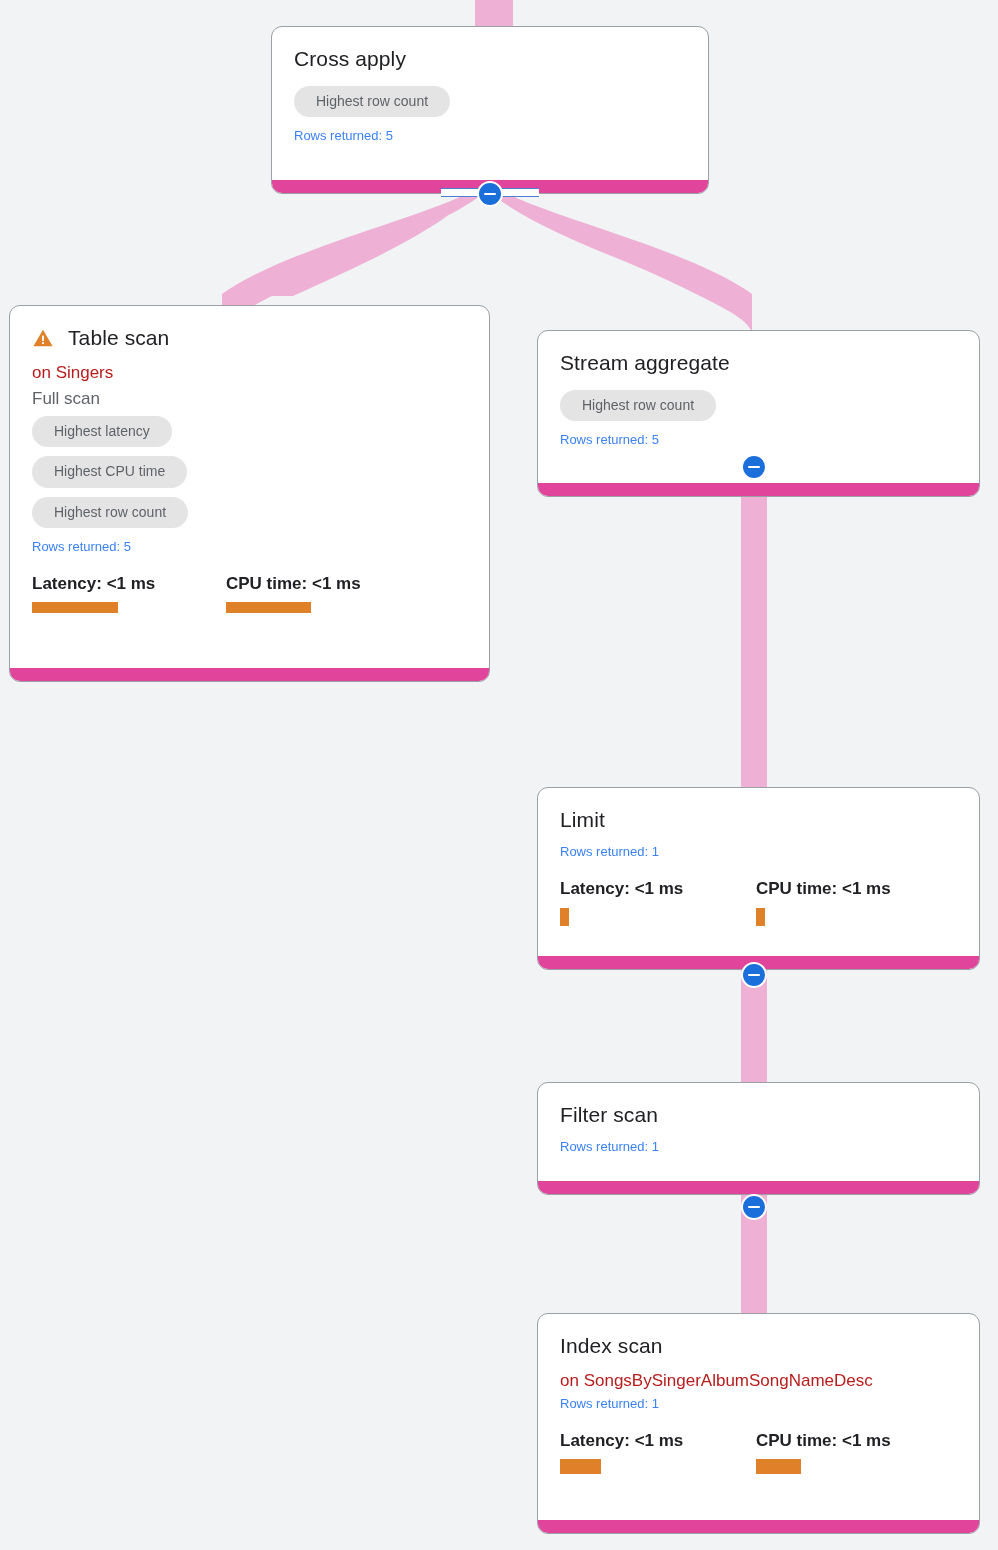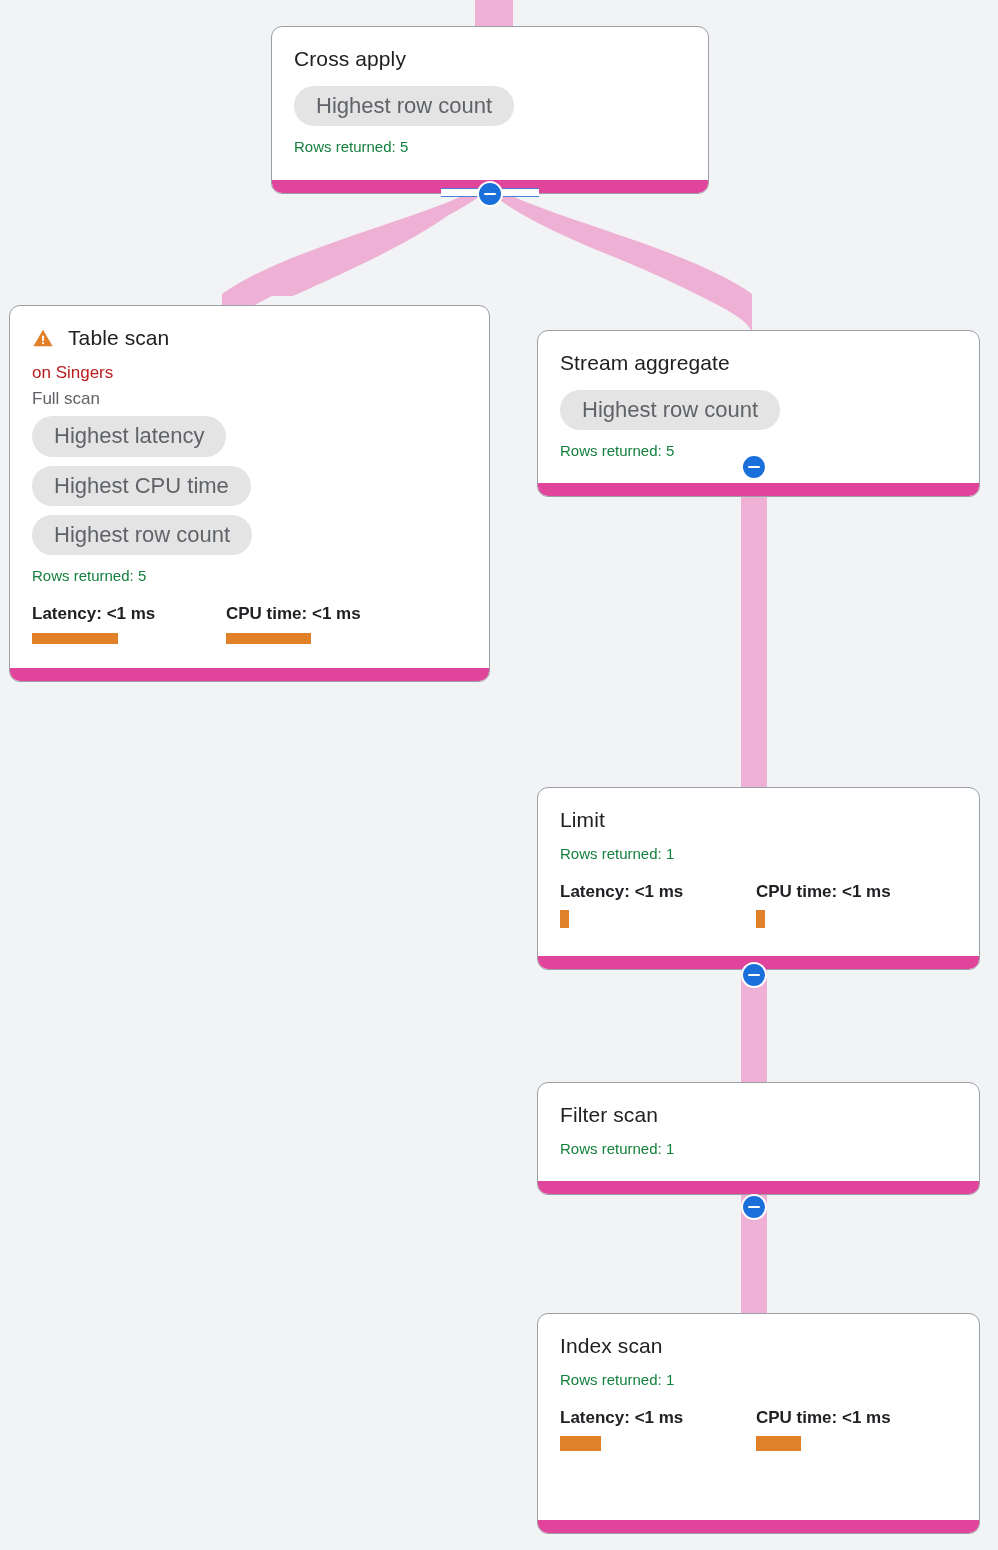--- a/index.html
+++ b/index.html
@@ -75,29 +75,29 @@
     margin-bottom: 1px;
   }
   .node-sub.muted {
     color: #5f6368;
   }
   .chip {
     display: inline-block;
     background: #e4e4e4;
     color: #5f6368;
     border-radius: 999px;
-    font-size: 22px;
+    font-size: 14px;
     padding: 7px 22px 8px 22px;
     margin: 4px 0 5px 0;
     line-height: 1.15;
     white-space: nowrap;
   }
   .rows-line {
-    font-size: 15px;
-    color: #15803d;
+    font-size: 13px;
+    color: #3b82f6;
     margin-top: 5px;
     line-height: 1.4;
   }
   .metrics {
     display: flex;
     margin-top: 17px;
     width: 100%;
   }
   .metric {
     display: flex;
@@ -289,20 +289,21 @@
 
   <div class="toggle" style="left:741px; top:1194px;">
     <span class="minus"></span>
   </div>
 
   <div class="node" style="left:537px; top:1313px; width:443px; height:221px;">
     <div class="node-body">
       <div class="node-title-row">
         <span class="node-title">Index scan</span>
       </div>
+      <div class="node-sub">on SongsBySingerAlbumSongNameDesc</div>
       <div class="rows-line" style="margin-top:0;">Rows returned: 1</div>
       <div class="metrics">
         <div class="metric" style="width:196px;">
           <span class="metric-label">Latency: &lt;1 ms</span>
           <span class="metric-bar" style="width:41px; height:15px;"></span>
         </div>
         <div class="metric">
           <span class="metric-label">CPU time: &lt;1 ms</span>
           <span class="metric-bar" style="width:45px; height:15px;"></span>
         </div>

